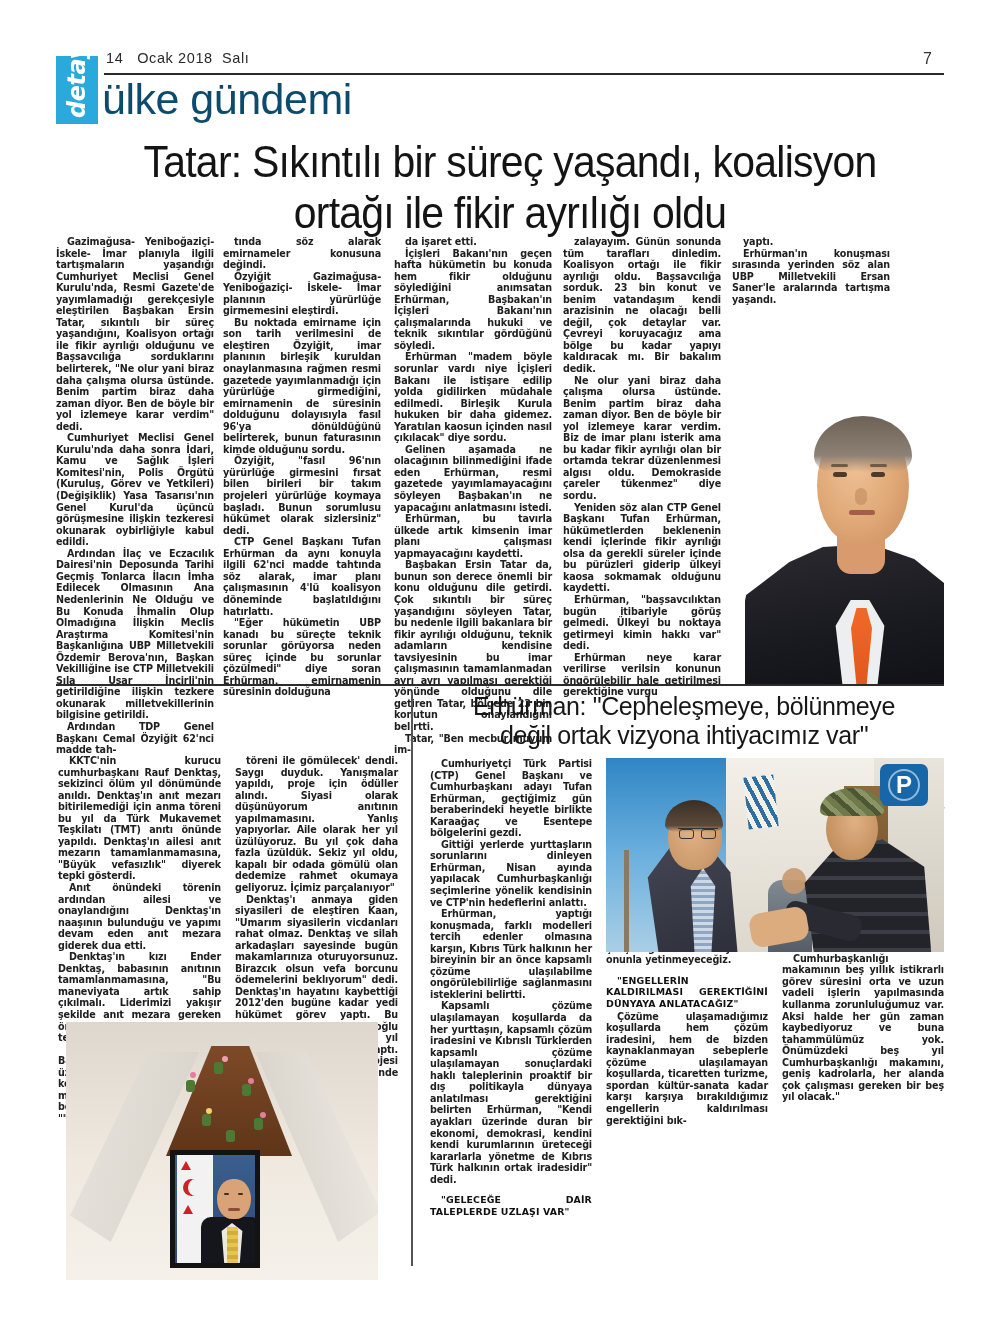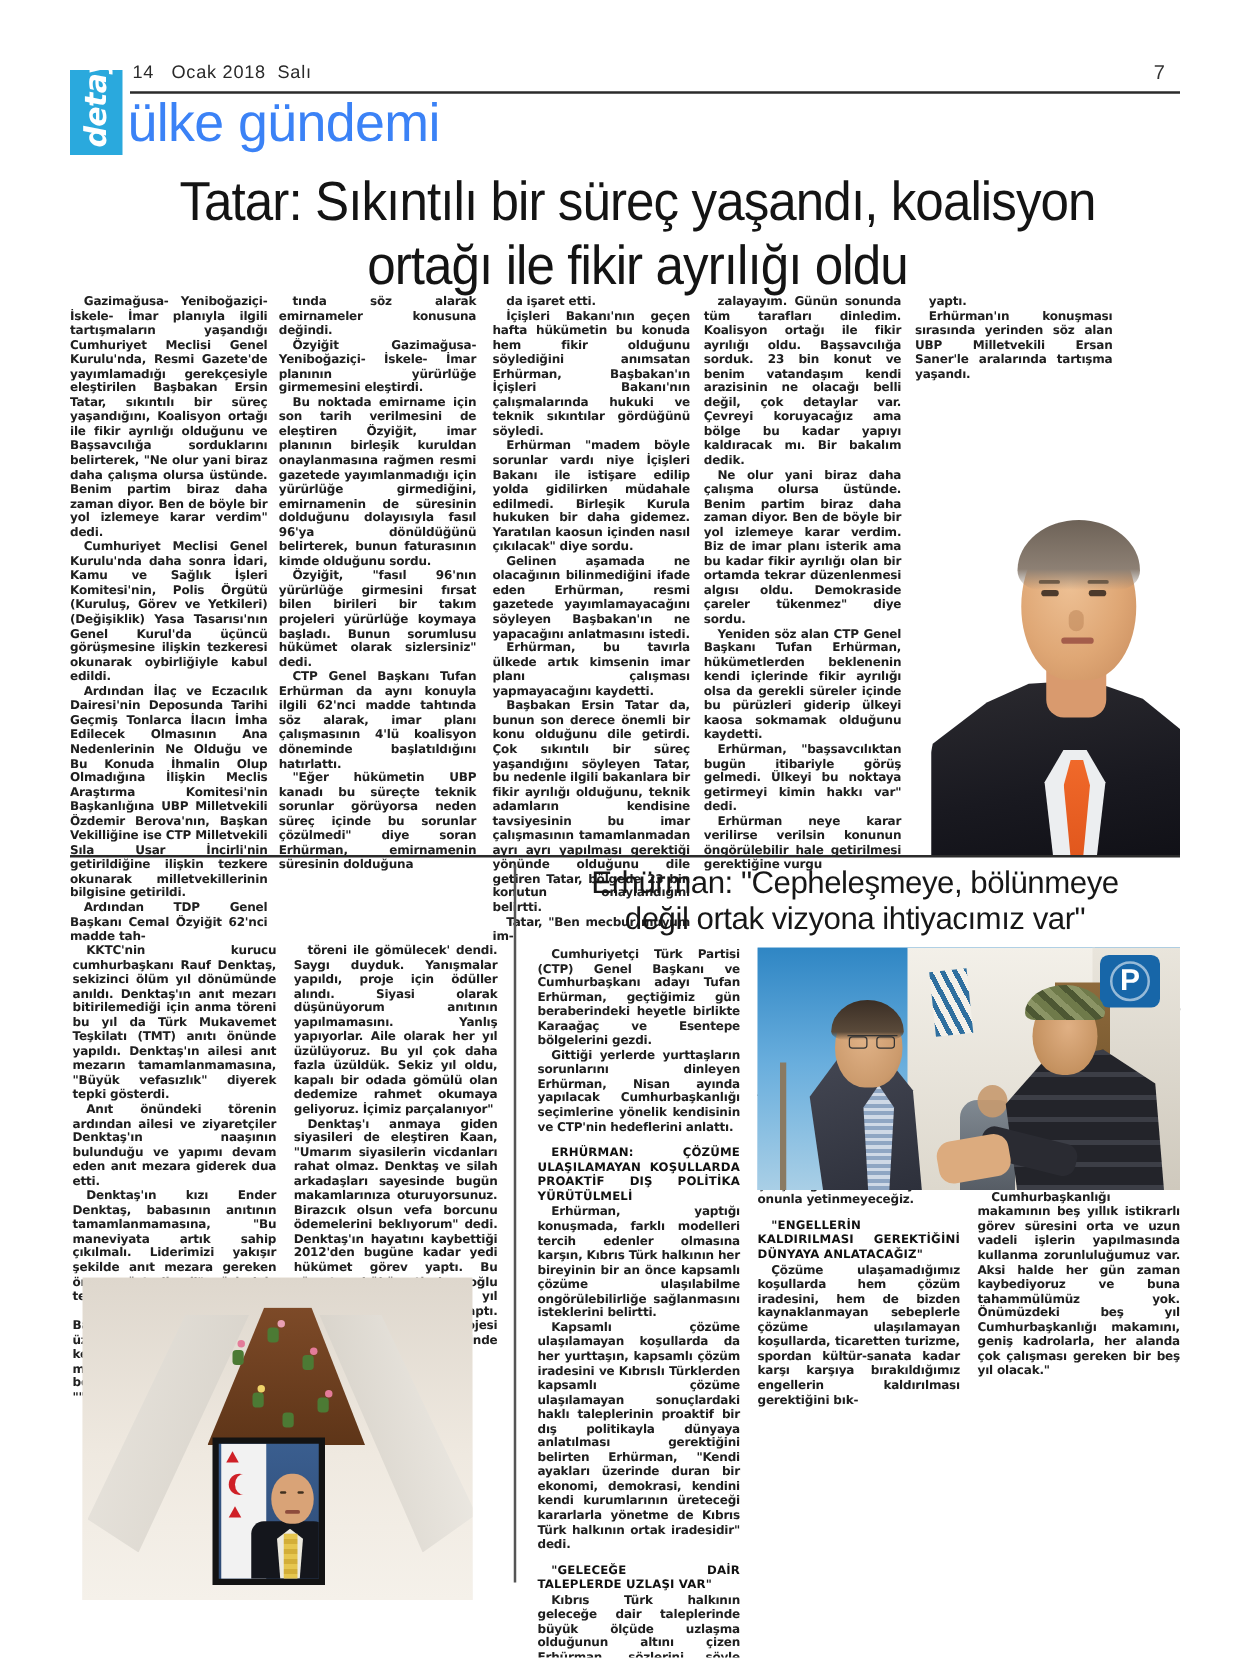--- a/index.html
+++ b/index.html
@@ -68,21 +68,21 @@
     left: 48px; top: 25px;
     width: 840px; height: 2px;
     background: #2b2b2b;
   }
   .section-title {
     position: absolute;
     left: 46px; top: 27px;
     font-size: 43px;
     font-weight: 400;
     letter-spacing: -0.5px;
-    color: #3b82f6;
+    color: #0c4a6e;
     font-family: "Liberation Sans", sans-serif;
   }
 
   
   .main-headline {
     position: absolute;
     left: 70px; top: 136px;
     width: 880px;
     text-align: center;
     font-size: 44px;
@@ -598,21 +598,21 @@
     <div class="pt-nose"></div>
     <div class="pt-mouth"></div>
   </div>
 
   <div class="rule-mid"></div>
   <div class="rule-vert"></div>
 
   <div class="art2">
     <div class="col c1">
         <p>KKTC'nin kurucu cumhurbaşkanı Rauf Denktaş, sekizinci ölüm yıl dönümünde anıldı. Denktaş'ın anıt mezarı bitirilemediği için anma töreni bu yıl da Türk Mukavemet Teşkilatı (TMT) anıtı önünde yapıldı. Denktaş'ın ailesi anıt mezarın tamamlanmamasına, "Büyük vefasızlık" diyerek tepki gösterdi.</p>
-        <p>Anıt önündeki törenin ardından ailesi ve ziyaretçiler Denktaş'ın naaşının bulunduğu ve yapımı devam eden anıt mezara giderek dua etti.</p>
+        <p>Anıt önündeki törenin ardından ailesi ve onaylandığını Denktaş'ın naaşının bulunduğu ve yapımı devam eden anıt mezara giderek dua etti.</p>
         <p>Denktaş'ın kızı Ender Denktaş, babasının anıtının tamamlanmamasına, "Bu maneviyata artık sahip çıkılmalı. Liderimizi yakışır şekilde anıt mezara gereken önem gösterilmeli" sözleriyle tepki gösterdi.</p>
         <p>Denktaş'ın torunu Aydın Bahri Kaan da çok üzüldüklerini, dedesinin kendilerine, "Beni aile mezarlığına gömün" dediğini belirterek şunları söyledi: ""Bize devlet adamıdır, devlet</p>
       </div>
     <div class="col c2">
         <p>töreni ile gömülecek' dendi. Saygı duyduk. Yanışmalar yapıldı, proje için ödüller alındı. Siyasi olarak düşünüyorum anıtının yapılmamasını. Yanlış yapıyorlar. Aile olarak her yıl üzülüyoruz. Bu yıl çok daha fazla üzüldük. Sekiz yıl oldu, kapalı bir odada gömülü olan dedemize rahmet okumaya geliyoruz. İçimiz parçalanıyor"</p>
         <p>Denktaş'ı anmaya giden siyasileri de eleştiren Kaan, "Umarım siyasilerin vicdanları rahat olmaz. Denktaş ve silah arkadaşları sayesinde bugün makamlarınıza oturuyorsunuz. Birazcık olsun vefa borcunu ödemelerini beklıyorum" dedi. Denktaş'ın hayatını kaybettiği 2012'den bugüne kadar yedi hükümet görev yaptı. Bu süreçte hükümetlerin oğlu Serdar Denktaş da 3.5 yıl Maliye Bakanlığı yaptı. Denktaş'ın anıt projesi tamamlandığında içerisinde müze olacak.</p>
       </div>
   </div>
 
   <div class="photo-mezar">
@@ -651,25 +651,23 @@
   </div>
 
   <div class="art3-head">
     <span>Erhürman: "Cepheleşmeye, bölünmeye</span><br>
     <span>değil ortak vizyona ihtiyacımız var"</span>
   </div>
   <div class="art3">
     <div class="col c1">
         <p>Cumhuriyetçi Türk Partisi (CTP) Genel Başkanı ve Cumhurbaşkanı adayı Tufan Erhürman, geçtiğimiz gün beraberindeki heyetle birlikte Karaağaç ve Esentepe bölgelerini gezdi.</p>
         <p>Gittiği yerlerde yurttaşların sorunlarını dinleyen Erhürman, Nisan ayında yapılacak Cumhurbaşkanlığı seçimlerine yönelik kendisinin ve CTP'nin hedeflerini anlattı.</p>
-        <div class="subhead">ERHÜRMAN: ÇÖZÜME ULAŞILAMAYAN KOŞULLARDA PROAKTİF DIŞ POLİTİKA YÜRÜTÜLMELİ</div>
         <p>Erhürman, yaptığı konuşmada, farklı modelleri tercih edenler olmasına karşın, Kıbrıs Türk halkının her bireyinin bir an önce kapsamlı çözüme ulaşılabilme ongörülebilirliğe sağlanmasını isteklerini belirtti.</p>
         <p>Kapsamlı çözüme ulaşılamayan koşullarda da her yurttaşın, kapsamlı çözüm iradesini ve Kıbrıslı Türklerden kapsamlı çözüme ulaşılamayan sonuçlardaki haklı taleplerinin proaktif bir dış politikayla dünyaya anlatılması gerektiğini belirten Erhürman, "Kendi ayakları üzerinde duran bir ekonomi, demokrasi, kendini kendi kurumlarının üreteceği kararlarla yönetme de Kıbrıs Türk halkının ortak iradesidir" dedi.</p>
         <div class="subhead">"GELECEĞE DAİR TALEPLERDE UZLAŞI VAR"</div>
-        <p>Kıbrıs Türk halkının geleceğe dair taleplerinde büyük ölçüde uzlaşma olduğunun altını çizen Erhürman, sözlerini şöyle sürdürdü:</p>
       </div>
     <div class="col c2">
         <p>"Bunun içindir ki cepheleşmemize, bölünmemize, parçalanmamıza gerek yok. Bir an önce kapsamlı çözüm iradesini hep birlikte ortaya koymaya devam edeceğiz. Cumhurbaşkanlığı seçimlerinden hemen sonra, belki konferansın toplanmasını ve oradan bizi bir an önce kapsamlı çözüme ulaştıracak, sonuç odaklı ve ucu açık olmayan bir müzakere sistematiğinin çıkmasını sağlamaya çalışacağız. Ama yalnızca onunla yetinmeyeceğiz.</p>
         <div class="subhead">"ENGELLERİN KALDIRILMASI GEREKTİĞİNİ DÜNYAYA ANLATACAĞIZ"</div>
         <p>Çözüme ulaşamadığımız koşullarda hem çözüm iradesini, hem de bizden kaynaklanmayan sebeplerle çözüme ulaşılamayan koşullarda, ticaretten turizme, spordan kültür-sanata kadar karşı karşıya bırakıldığımız engellerin kaldırılması gerektiğini bık-</p>
       </div>
     <div class="col c3">
         <p>madan usanmadan dünyaya anlatacağız. Tüm bunların yanında önemli bir işimiz daha var. Bu ülkede hükümetlerin ömürleri kısa. Hükümetler yalnızca kısa vadeli işlerle uğraşabiliyorlar. Oysa bizim reformlara, orta ve uzun vadeli projelere ihtiyacımız var. Kimileri aksini iddia etse de, Cumhurbaşkanı'nın statüsü ve anayasal yetkileri bu noktada devreye girmesine çok müsait.</p>
         <div class="subhead">"ZAMAN KAYBINA TAHAMMÜLÜMÜZ YOK"</div>
         <p>Cumhurbaşkanlığı makamının beş yıllık istikrarlı görev süresini orta ve uzun vadeli işlerin yapılmasında kullanma zorunluluğumuz var. Aksi halde her gün zaman kaybediyoruz ve buna tahammülümüz yok. Önümüzdeki beş yıl Cumhurbaşkanlığı makamını, geniş kadrolarla, her alanda çok çalışması gereken bir beş yıl olacak."</p>

